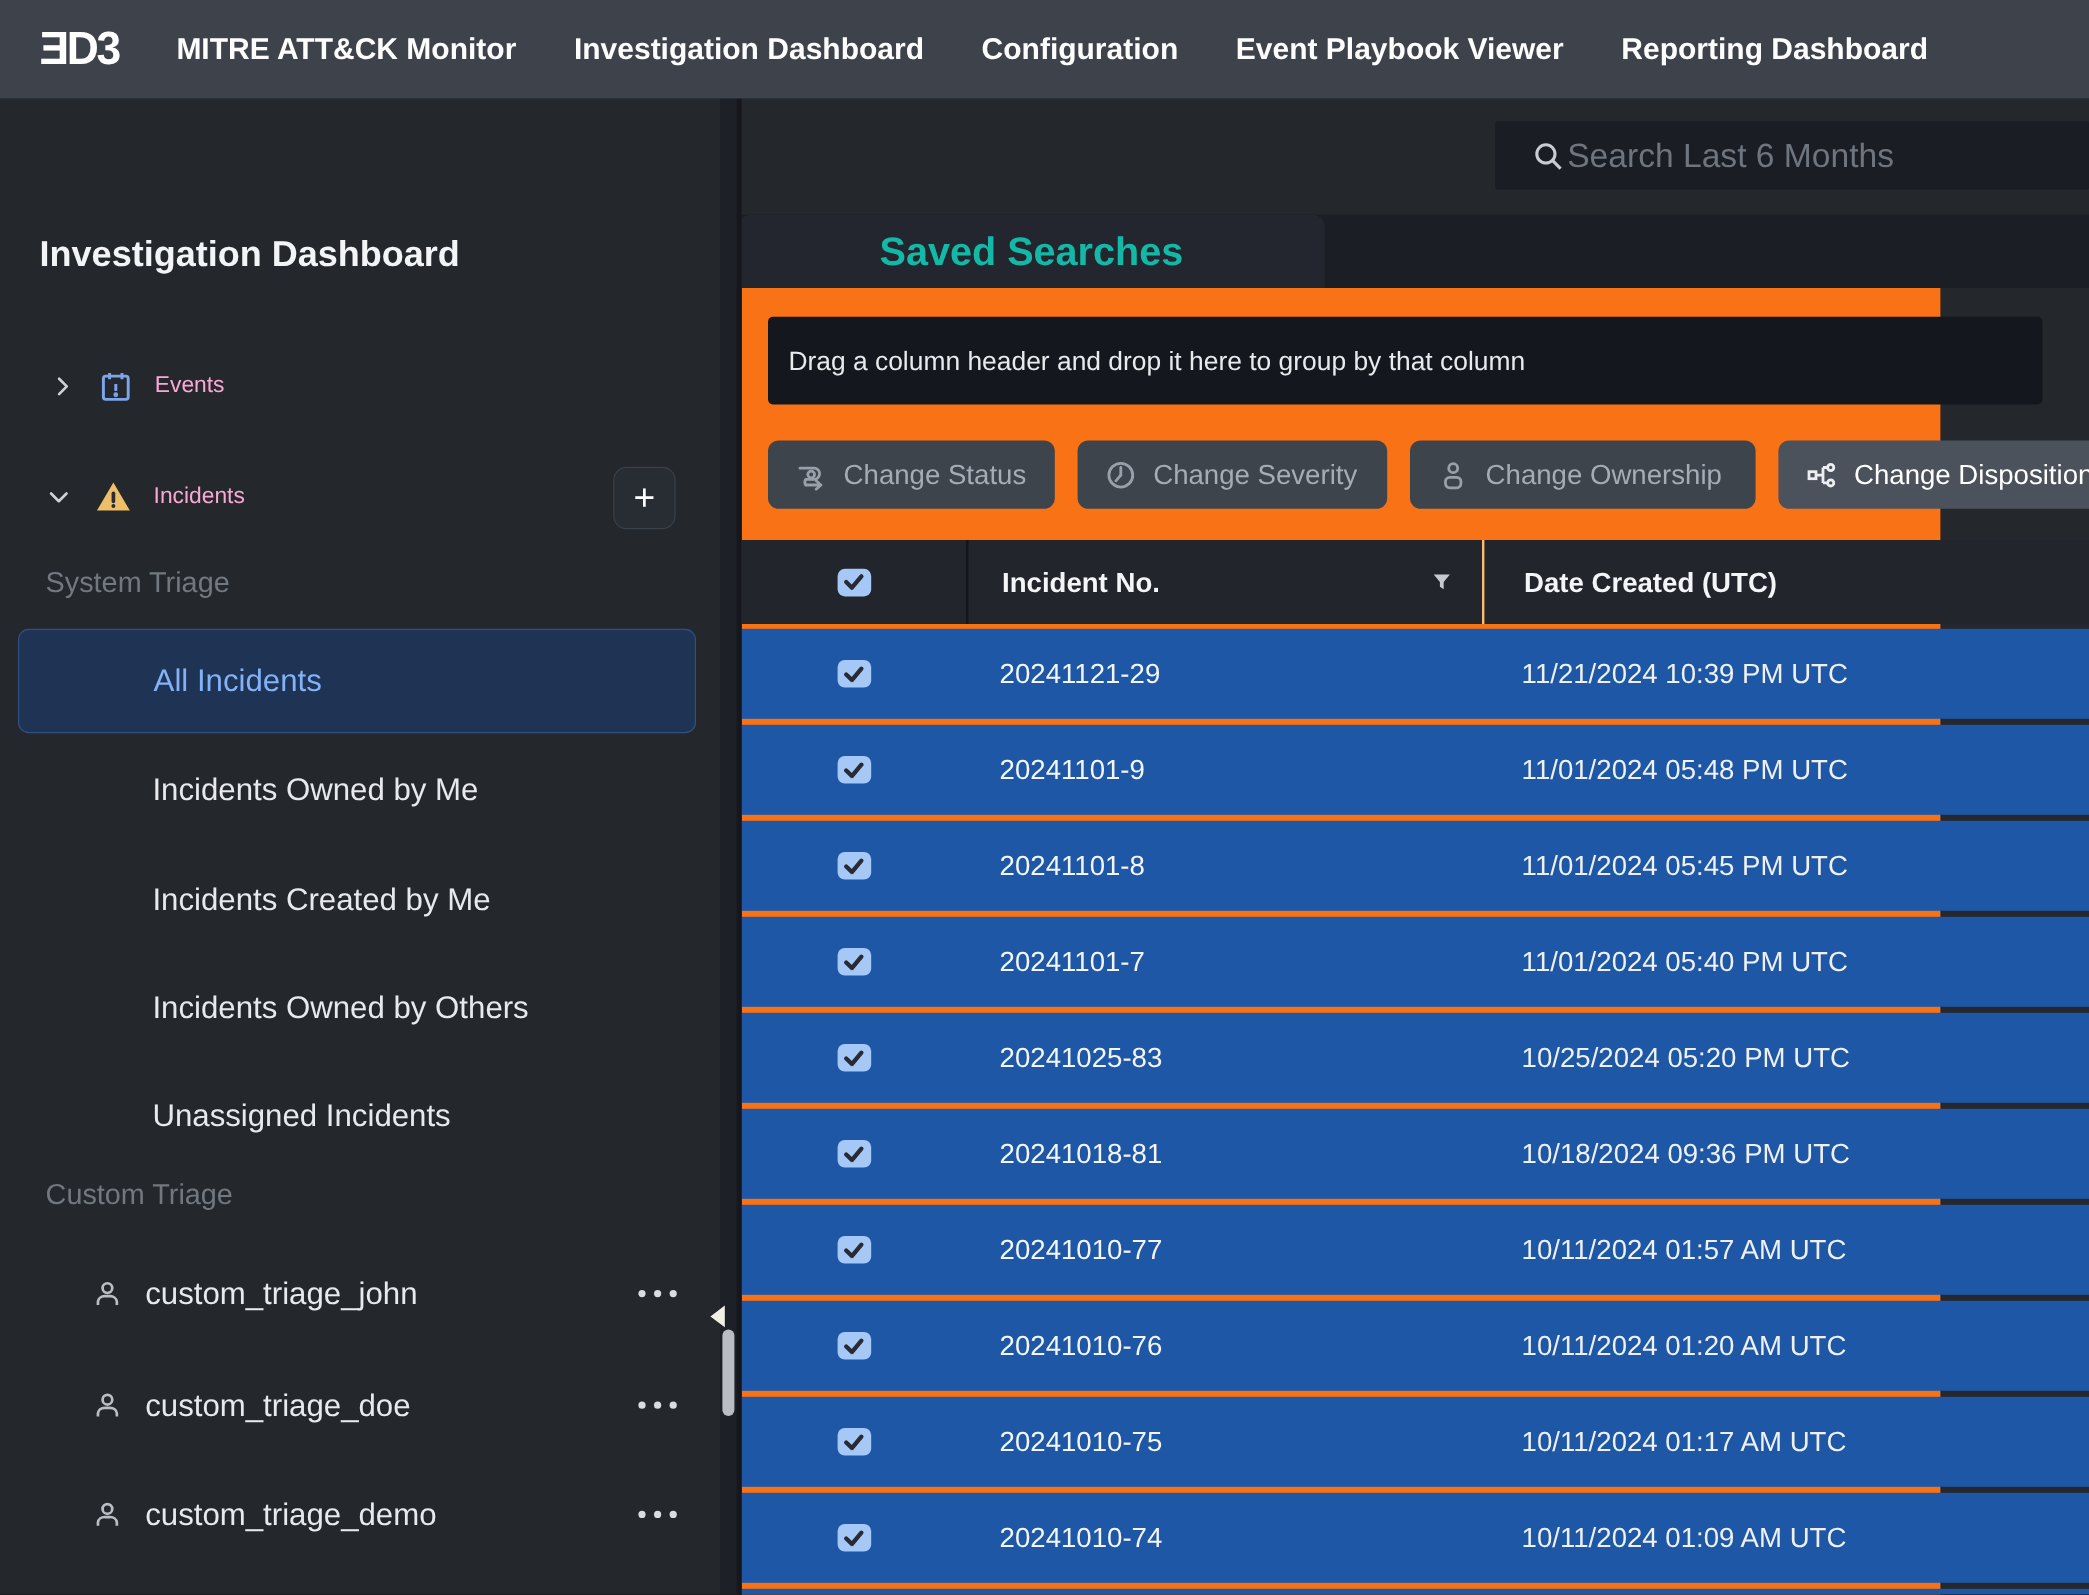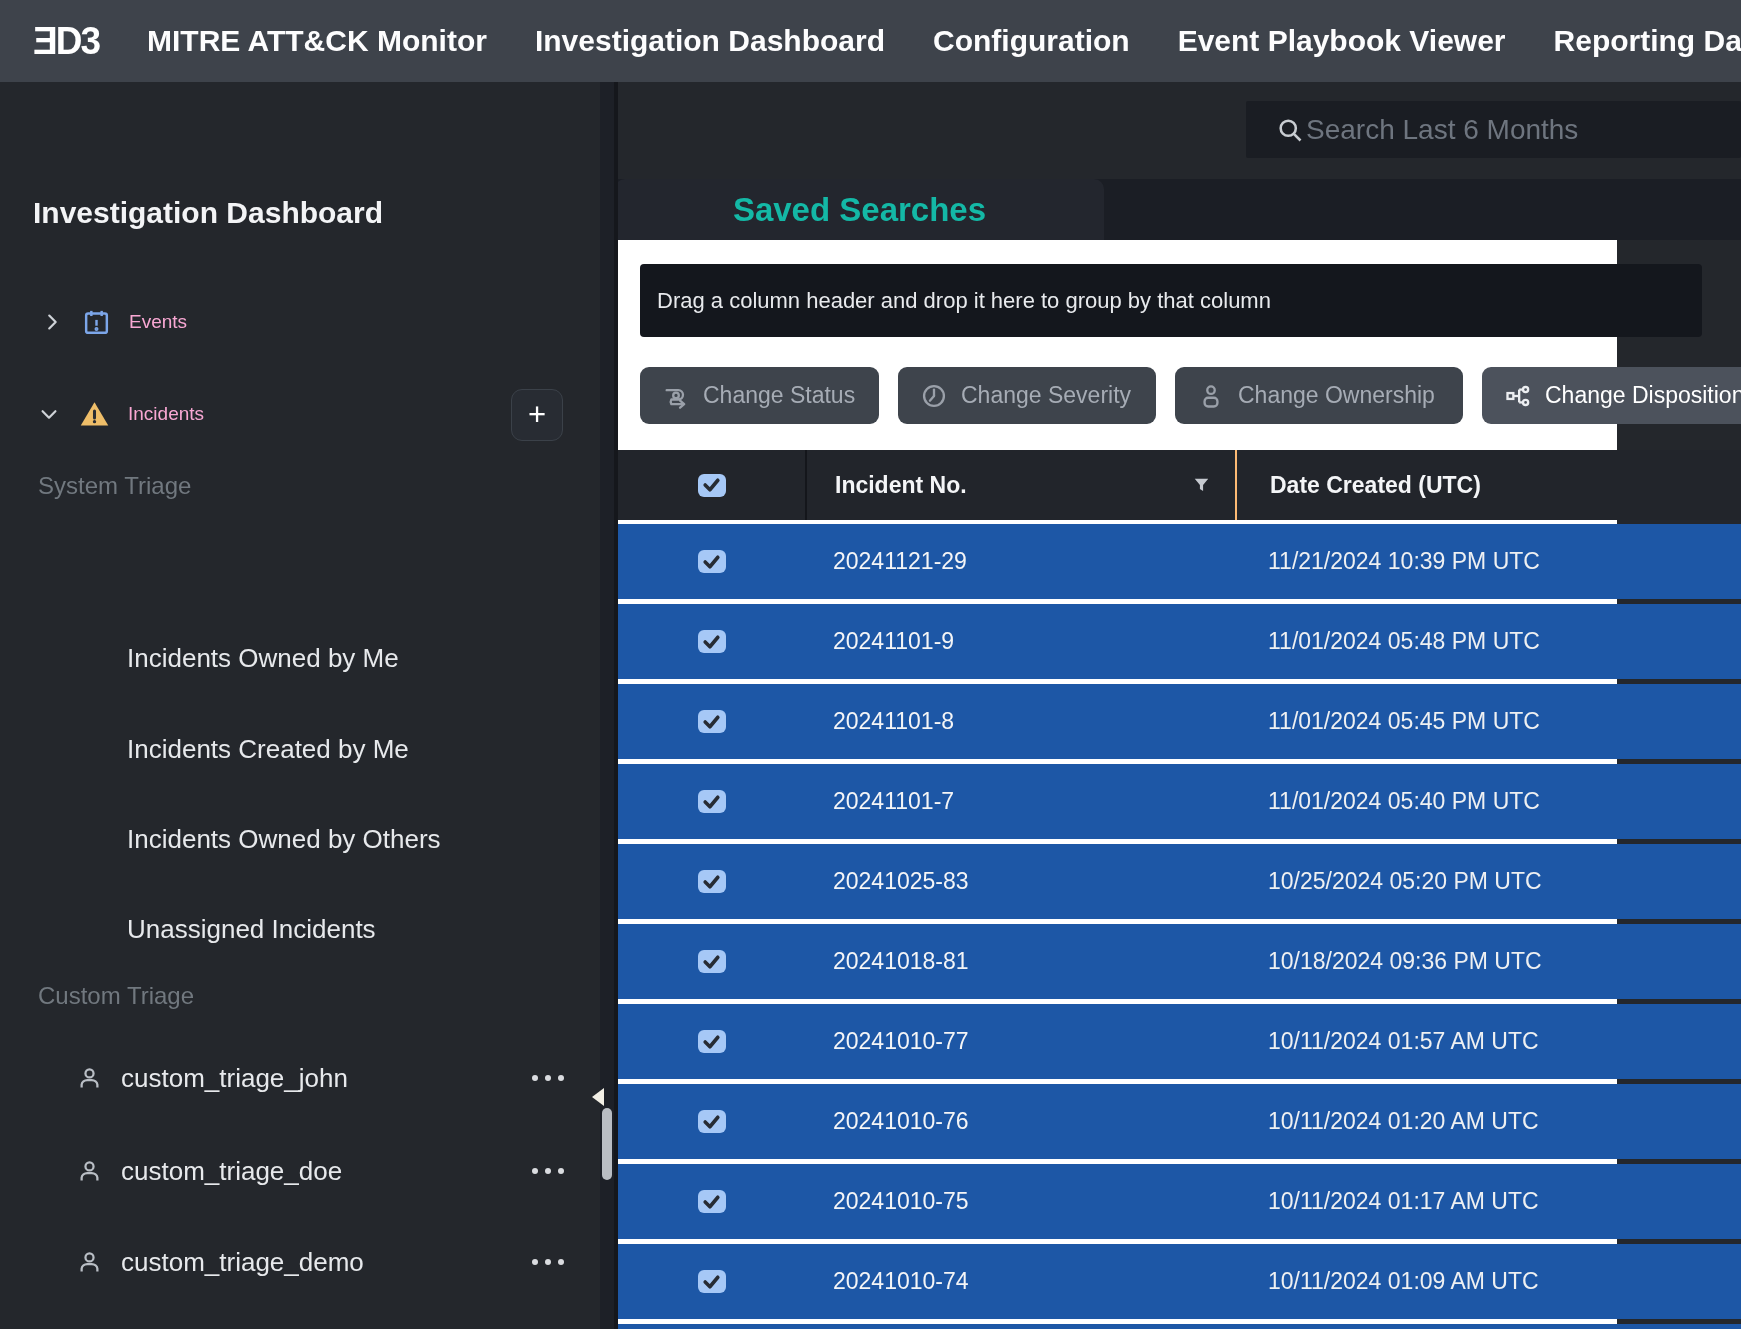--- a/index.html
+++ b/index.html
@@ -7,21 +7,21 @@
     position:relative;width:1741px;height:1329px;overflow:hidden;
     background:#24272c;font-family:"Liberation Sans", sans-serif;
     -webkit-font-smoothing:antialiased;
   }
   
   .topnav{
     position:absolute;top:0;left:0;right:0;height:82px;background:#3e434b;
     display:flex;align-items:center;gap:48px;padding-left:33px;z-index:6;
   }
   .logo{font-size:37px;font-weight:bold;color:#ffffff;letter-spacing:-2px;transform:scaleY(1.05);}
-  .navitem{font-size:30px;font-weight:bold;color:#fdfdfe;white-space:nowrap;cursor:pointer;}
+  .navitem{font-size:25px;font-weight:bold;color:#fdfdfe;white-space:nowrap;cursor:pointer;}
   
   .searchbox{
     position:absolute;top:101px;left:1246px;width:495px;height:57px;background:#1a1d23;
     display:flex;align-items:center;z-index:5;border-radius:2px;
   }
   .searchbox svg{margin-left:30px;flex:0 0 auto;}
   .searchbox input{
     background:transparent;border:none;outline:none;color:#dfe2e6;
     font-size:28px;font-family:"Liberation Sans",sans-serif;width:400px;
   }
@@ -64,21 +64,21 @@
   }
   .scrollthumb{position:absolute;left:602px;top:1108px;width:10px;height:72px;background:#b9bdc3;border-radius:5px;z-index:3;cursor:pointer;}
   
   .main{position:absolute;left:618px;top:82px;width:1123px;height:1247px;overflow:hidden;z-index:1;}
   .tabstrip{position:absolute;left:0;top:97px;width:1123px;height:61px;background:#1b1e25;}
   .tab{
     position:absolute;left:-3px;top:0;width:489px;height:61px;background:#23262e;
     border-radius:10px 10px 0 0;display:flex;align-items:center;justify-content:center;cursor:pointer;
   }
   .tab span{font-size:33px;font-weight:bold;color:#14b8a6;}
-  .panel{position:absolute;left:0;top:158px;width:999px;height:1089px;background:#ffffff;}
+  .panel{position:absolute;left:0;top:158px;width:999px;height:1089px;background:#f97316;}
   .dragbar{
     position:absolute;left:22px;top:24px;width:1062px;height:73px;background:#14171d;border-radius:4px;
     display:flex;align-items:center;padding-left:17px;box-sizing:border-box;
     font-size:22px;color:#e8eaed;
   }
   .actions{position:absolute;left:22px;top:127px;display:flex;gap:19px;}
   .abtn{
     height:57px;border-radius:9px;background:#3e444c;color:#a6acb5;font-size:23px;
     display:flex;align-items:center;justify-content:flex-start;padding-left:22px;box-sizing:border-box;
     cursor:pointer;flex:0 0 auto;white-space:nowrap;
@@ -153,20 +153,21 @@
         <path d="M12 3 L22 20 L2 20 Z" fill="#efbe69"></path>
           <line x1="12" y1="9.5" x2="12" y2="14.5" stroke="#2a2d33" stroke-width="2.2" stroke-linecap="round"></line>
           <circle cx="12" cy="17.2" r="1.2" fill="#2a2d33"></circle>
       </svg>
       <span class="sb-toplabel">Incidents</span>
     </div>
     <div class="plusbtn">+</div>
 
     <div class="sb-section" style="top:472px;">System Triage</div>
 
+    <div class="sb-item selected" style="top:524px;">All Incidents</div>
     <div class="sb-item" style="top:615px;">Incidents Owned by Me</div>
     <div class="sb-item" style="top:706px;">Incidents Created by Me</div>
     <div class="sb-item" style="top:796px;">Incidents Owned by Others</div>
     <div class="sb-item" style="top:886px;">Unassigned Incidents</div>
 
     <div class="sb-section" style="top:982px;">Custom Triage</div>
 
     <div class="sb-custom" style="top:1047px;">
       <svg class="person" width="27" height="27" viewBox="0 0 24 24" fill="none" stroke="#b9bec5" stroke-width="2">
           <circle cx="12" cy="7.5" r="3.6"></circle>

